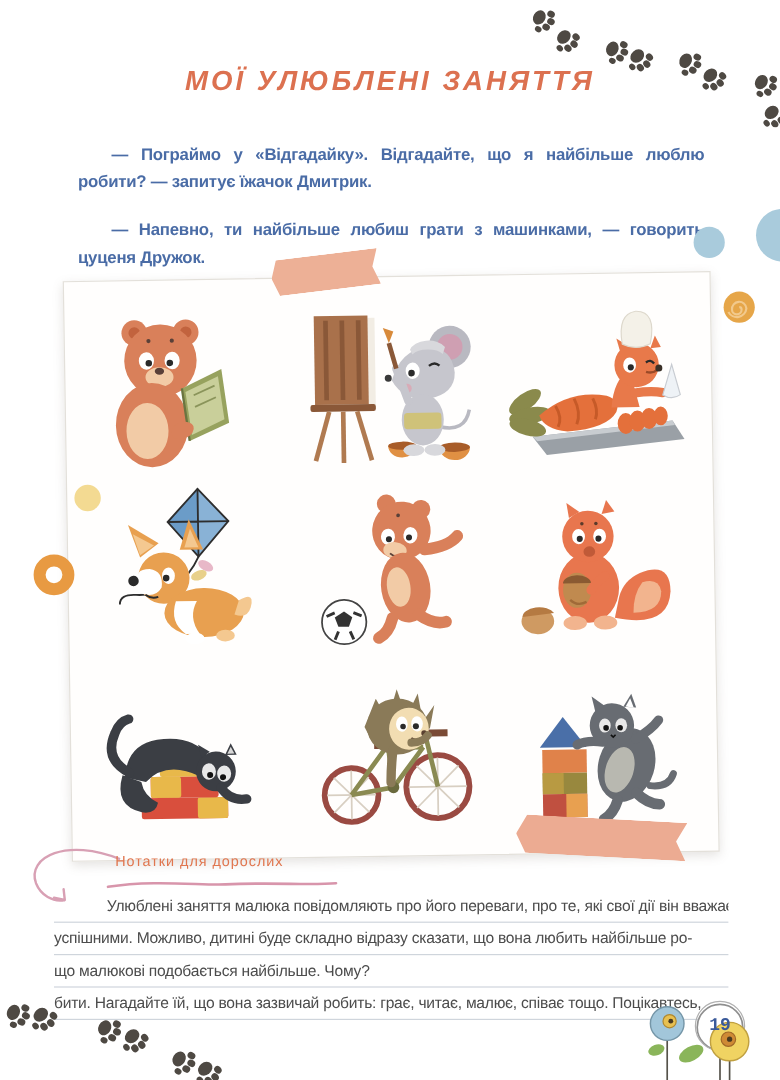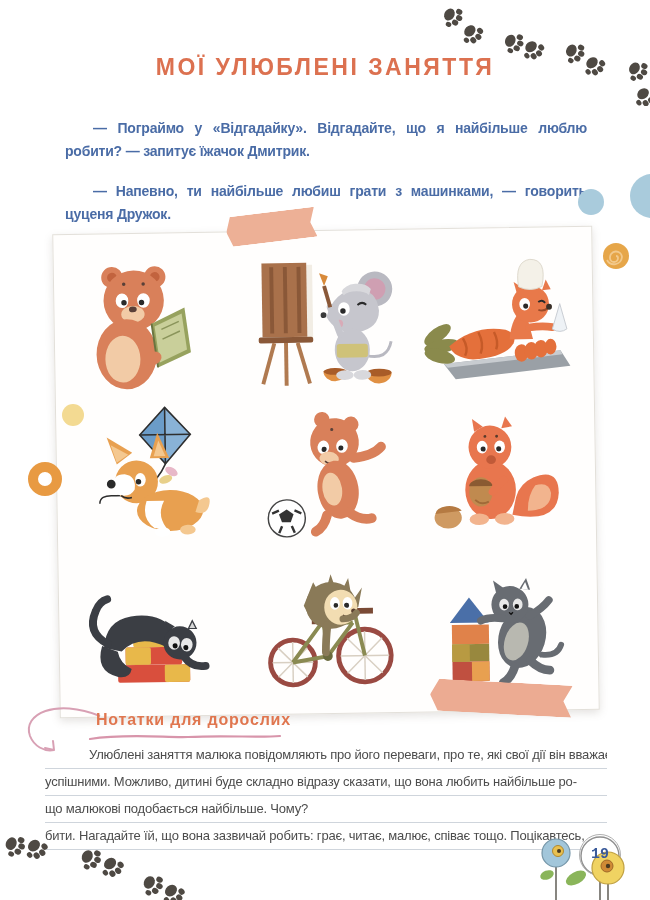--- a/index.html
+++ b/index.html
@@ -3,21 +3,21 @@
 <meta charset="utf-8">
 <style>
   html,body { margin:0; padding:0; }
   body {
     width:650px; height:900px; position:relative; overflow:hidden;
     background:#ffffff; font-family:"Liberation Sans", sans-serif;
   }
   .title {
     position:absolute; top:54px; left:0; width:100%; margin:0;
     text-align:center; font-size:23px; font-weight:bold;
-    color:#dc7150; letter-spacing:2.5px;
+    color:#dc7150; letter-spacing:2.5px;font-style:italic;
   }
   .dialog {
     position:absolute; left:48px; top:100px; width:556px;
     color:#4a6ca6; font-weight:bold; font-size:14px; line-height:23px;
     letter-spacing:-0.2px;
   }
   .dialog p { margin:17px; text-align:justify; text-indent:28px; }
   .dialog p.question { text-indent:0; text-align:left; }
   .bullet { color:#e0763f; margin-right:7px; font-size:15px; }
 
@@ -36,21 +36,21 @@
 
   .tape {
     position:absolute; background:#edb096; z-index:3;
     clip-path:polygon(6% 0, 100% 0, 94% 50%, 100% 100%, 6% 100%, 0 50%);
   }
   .tape-top    { left:226px; top:212px; width:90px;  height:30px; transform:rotate(-7deg); }
   .tape-bottom { left:430px; top:682px; width:142px; height:32px; transform:rotate(3deg); background:#ecab92; }
 
   .notes-heading {
     position:absolute; left:96px; top:711px; margin:0;
-    font-size:16px; font-weight:bold; color:#e0764f; letter-spacing:0.8px; z-index:4;
+    font-size:12px; font-weight:normal; color:#e0764f; letter-spacing:0.8px; z-index:4;
   }
   .wavy  { position:absolute; left:88px; top:732px; z-index:4; }
   .notes-arrow { position:absolute; left:16px; top:704px; z-index:4; }
   .notes-lines {
     position:absolute; left:45px; top:742px; width:562px;
     font-size:13px; color:#4c4c4c; letter-spacing:-0.2px;
   }
   .nline { height:26px; line-height:26px; border-bottom:1px solid #cfd5dc; white-space:nowrap; overflow:hidden; }
   .nline.indent { padding-left:44px; }
 

